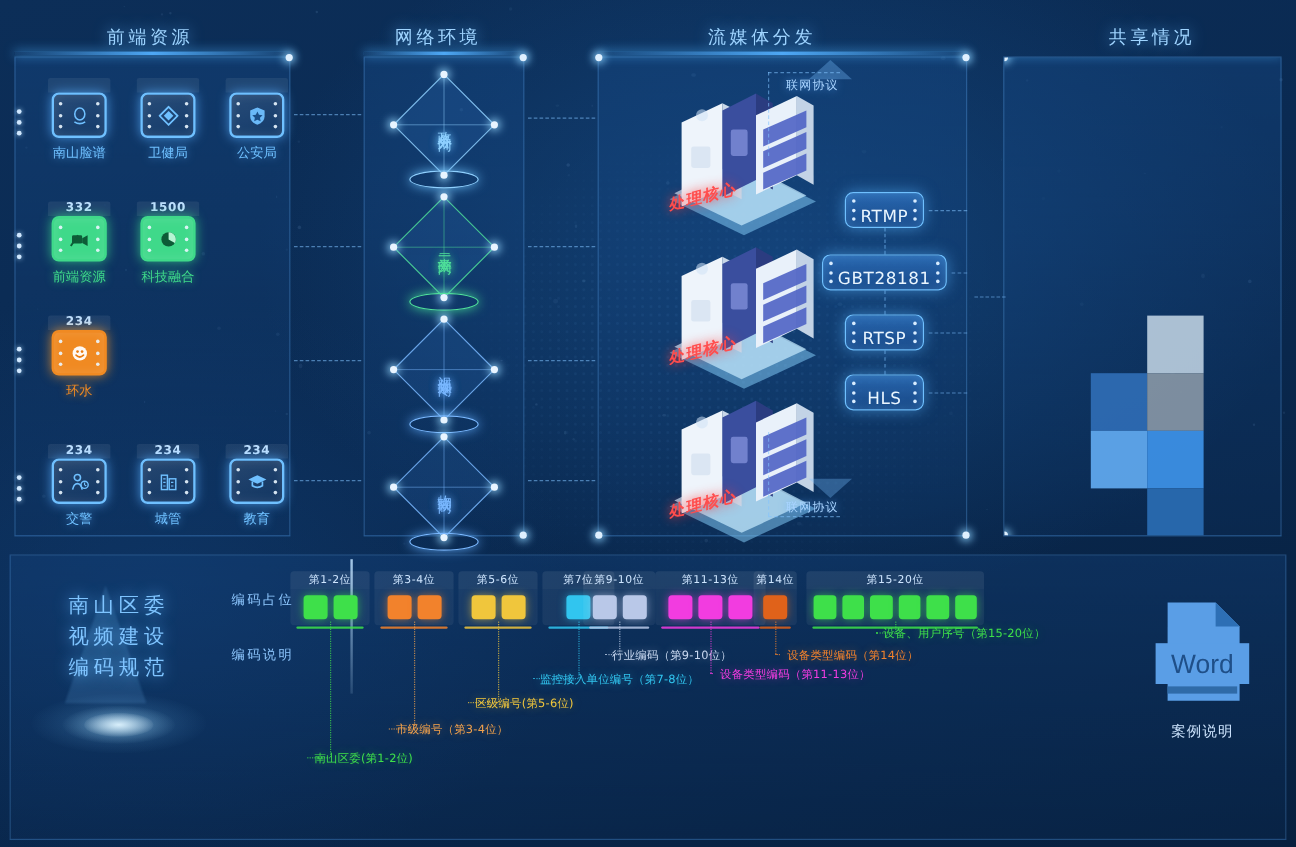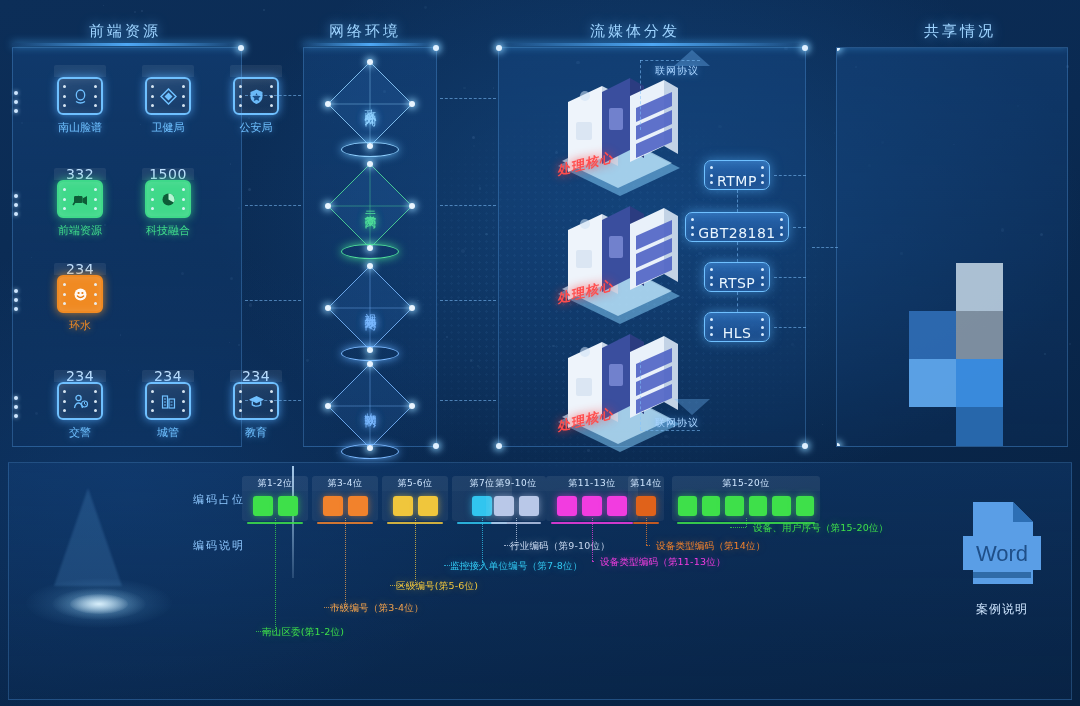--- a/index.html
+++ b/index.html
@@ -47,27 +47,27 @@
     content:""; position:absolute; left:-1px; right:-1px; top:-5px; height:3px;
     background: linear-gradient(90deg, rgba(70,160,240,.15), #4ea8f5 50%, rgba(70,160,240,.15));
     box-shadow: 0 0 9px rgba(80,180,255,.85);
   }
   .corner-dot {
     position:absolute; width:6px; height:6px; border-radius:50%;
     background:#dff0ff; box-shadow:0 0 7px 2px rgba(140,210,255,.95);
   }
 
   
-  .res-row { position:absolute; display:flex; align-items:flex-start; gap:36px; }
+  .res-row { position:absolute; display:flex; align-items:flex-start; gap:22px; }
   .dotcol { display:flex; flex-direction:column; gap:5px; padding-top:26px; }
   .dotcol i { width:4px; height:4px; border-radius:50%; background:#cfe7ff; display:block; box-shadow:0 0 4px rgba(180,225,255,.9); }
   .res-item { width:52px; text-align:center; position:relative; }
   .res-badge {
-    font-size: 14px; color:#bfe0ff; letter-spacing:.5px; height:12px; line-height:12px;
-    background: rgba(255,255,255,.07); border-radius:2px 2px 0 0;
+    font-size: 10px; color:#bfe0ff; letter-spacing:.5px; height:12px; line-height:12px;
+    background: rgba(255,255,255,.07); border-radius:2px 2px 0 0;font-weight:bold;
   }
   .res-tile {
     width:46px; height:38px; margin:0 auto; border-radius:6px;
     border:2px solid var(--c); position:relative;
     background: linear-gradient(160deg, rgba(255,255,255,.10), rgba(255,255,255,.02));
     box-shadow: 0 0 10px var(--glow), inset 0 0 9px rgba(255,255,255,.12);
     display:flex; align-items:center; justify-content:center;
   }
   .res-tile.filled { background: var(--c); }
   .res-tile .perf { position:absolute; top:6px; bottom:6px; width:3px; display:flex; flex-direction:column; justify-content:space-between; }
@@ -672,20 +672,25 @@
   <div class="hdash" style="left:440px; top:300px; width:56px;"></div>
   <div class="hdash" style="left:440px; top:400px; width:56px;"></div>
   <div class="hdash" style="left:812px; top:247px; width:26px;"></div>
 
   <div class="bottom-panel"></div>
 
   <div class="beam" style="left:54px; top:488px;"></div>
   <div class="halo" style="left:26px; top:578px; width:146px; height:50px; background:radial-gradient(ellipse at center, rgba(120,200,255,.28), rgba(120,200,255,0) 72%);"></div>
   <div class="halo" style="left:52px; top:588px; width:94px; height:32px; background:radial-gradient(ellipse at center, rgba(170,225,255,.50), rgba(170,225,255,0) 72%);"></div>
   <div class="halo" style="left:70px; top:594px; width:58px; height:20px; background:radial-gradient(ellipse at center, rgba(225,245,255,.92), rgba(225,245,255,0) 75%);"></div>
+  <div class="spot-title" style="left:38px; top:492px; width:122px;">
+    <div>南山区委</div>
+    <div>视频建设</div>
+    <div>编码规范</div>
+  </div>
 
   <div class="row-label" style="left:193px; top:492px;">编码占位</div>
   <div class="row-label" style="left:193px; top:538px;">编码说明</div>
 
   <div class="vline" style="left:292px; top:466px; height:112px;"></div>
 
   <div id="code-groups">
       <div class="code-grp" style="left: 242px; top: 476px; width: 66px;">
         <div class="grp-head">第1-2位</div>
         <div class="grp-cells">
@@ -769,21 +774,21 @@
       <div class="lead-h" style="left: 444px; top: 565px; width: 38px; border-color: rgb(49, 197, 239); opacity: 0.75;"></div>
       <div class="callout" style="left: 510px; top: 540px; color: rgb(200, 216, 240); text-shadow: rgba(200, 216, 240, 0.4) 0px 0px 8px;">行业编码（第9-10位）</div>
       <div class="lead-v" style="left: 516px; top: 518px; height: 27px; border-color: rgb(200, 216, 240); opacity: 0.75;"></div>
       <div class="lead-h" style="left: 504px; top: 545px; width: 12px; border-color: rgb(200, 216, 240); opacity: 0.75;"></div>
       <div class="callout" style="left: 600px; top: 556px; color: rgb(242, 60, 224); text-shadow: rgba(242, 60, 224, 0.4) 0px 0px 8px;">设备类型编码（第11-13位）</div>
       <div class="lead-v" style="left: 592px; top: 518px; height: 43px; border-color: rgb(242, 60, 224); opacity: 0.75;"></div>
       <div class="lead-h" style="left: 592px; top: 561px; width: 2px; border-color: rgb(242, 60, 224); opacity: 0.75;"></div>
       <div class="callout" style="left: 656px; top: 540px; color: rgb(242, 130, 44); text-shadow: rgba(242, 130, 44, 0.4) 0px 0px 8px;">设备类型编码（第14位）</div>
       <div class="lead-v" style="left: 646px; top: 518px; height: 27px; border-color: rgb(242, 130, 44); opacity: 0.75;"></div>
       <div class="lead-h" style="left: 646px; top: 545px; width: 4px; border-color: rgb(242, 130, 44); opacity: 0.75;"></div>
-      <div class="callout" style="left: 736px; top: 522px; color: rgb(62, 224, 74); text-shadow: rgba(62, 224, 74, 0.4) 0px 0px 8px; margin-left: 17px;">设备、用户序号（第15-20位）</div>
+      <div class="callout" style="left: 736px; top: 522px; color: rgb(62, 224, 74); text-shadow: rgba(62, 224, 74, 0.4) 0px 0px 8px;">设备、用户序号（第15-20位）</div>
       <div class="lead-v" style="left: 746px; top: 518px; height: 9px; border-color: rgb(62, 224, 74); opacity: 0.75;"></div>
       <div class="lead-h" style="left: 730px; top: 527px; width: 16px; border-color: rgb(62, 224, 74); opacity: 0.75;"></div>
     </div>
 
   <div class="word-wrap">
     <svg width="94" height="94" viewBox="0 0 94 94">
       <path d="M18 6 h40 l20 20 v62 H18 Z" fill="#5a9ee6"></path>
       <path d="M58 6 l20 20 h-20 Z" fill="#2d6fb5"></path>
       <rect x="8" y="40" width="78" height="34" fill="#5a9ee6"></rect>
       <rect x="18" y="76" width="58" height="6" fill="#2f6ba8"></rect>

